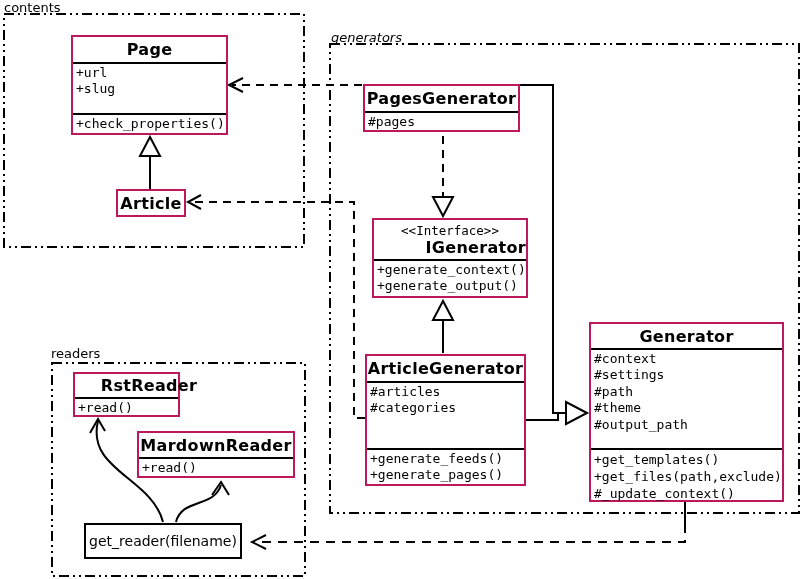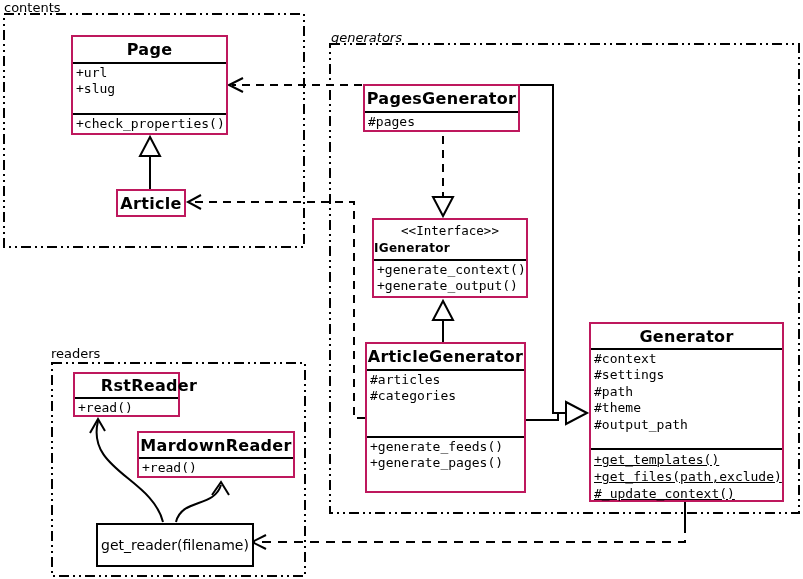--- a/index.html
+++ b/index.html
@@ -10,21 +10,21 @@
   .uml-class{position:absolute;background:#fff;border:2px solid #be185d;box-sizing:border-box;}
   .uml-title{font-weight:bold;font-size:16px;text-align:center;
              display:flex;align-items:center;justify-content:center;
              border-bottom:2px solid #000;box-sizing:border-box;letter-spacing:0.3px;}
   .uml-title.noline{border-bottom:none;}
   .uml-section{font-family:"DejaVu Sans Mono",monospace;font-size:13px;line-height:16.4px;
                padding:1px 3px 0 3px;box-sizing:border-box;white-space:nowrap;overflow:hidden;}
   .uml-section.divider{border-bottom:2px solid #000;}
   .stereotype{font-family:"DejaVu Sans Mono",monospace;font-size:12.5px;text-align:center;
               line-height:15px;padding-top:3px;}
-  .iface-name{font-weight:bold;font-size:12px;text-align:left;line-height:20px;letter-spacing:0.3px;}
+  .iface-name{font-weight:bold;font-size:16px;text-align:right;line-height:20px;letter-spacing:0.3px;padding-left:8px;}
   .plain-box{position:absolute;background:#fff;border:2px solid #000;box-sizing:border-box;
              display:flex;align-items:center;justify-content:center;font-size:14px;}
 </style>
 </head>
 <body>
 
 <div id="diagram">
 
   <svg id="connectors" viewBox="0 0 803 579" xmlns="http://www.w3.org/2000/svg">
 
@@ -92,59 +92,59 @@
     <div style="height:39px;border-bottom:2px solid #000;box-sizing:content-box;">
       <div class="stereotype">&lt;&lt;Interface&gt;&gt;</div>
       <div class="iface-name">IGenerator</div>
     </div>
     <div class="uml-section">
       <div>+generate_context()</div>
       <div>+generate_output()</div>
     </div>
   </div>
 
-  <div class="uml-class" style="left:365px;top:342px;width:161px;height:151px;">
+  <div class="uml-class" style="left:365px;top:354px;width:161px;height:132px;">
     <div class="uml-title" style="height:27px;">ArticleGenerator</div>
     <div class="uml-section divider" style="height:67px;">
       <div>#articles</div>
       <div>#categories</div>
     </div>
     <div class="uml-section">
       <div>+generate_feeds()</div>
       <div>+generate_pages()</div>
     </div>
   </div>
 
   <div class="uml-class" style="left:589px;top:322px;width:195px;height:180px;">
     <div class="uml-title" style="height:26px;">Generator</div>
     <div class="uml-section divider" style="height:100px;">
       <div>#context</div>
       <div>#settings</div>
       <div>#path</div>
       <div>#theme</div>
       <div>#output_path</div>
     </div>
-    <div class="uml-section" style="line-height:17px;text-decoration:underline;">
+    <div class="uml-section" style="line-height:17px;">
       <div>+get_templates()</div>
       <div>+get_files(path,exclude)</div>
       <div>#_update_context()</div>
     </div>
   </div>
 
   <div class="uml-class" style="left:73px;top:372px;width:107px;height:45px;">
     <div class="uml-title" style="height:25px;padding-left:45px;">RstReader</div>
     <div class="uml-section">
       <div>+read()</div>
     </div>
   </div>
 
   <div class="uml-class" style="left:137px;top:431px;width:158px;height:47px;">
     <div class="uml-title" style="height:26px;">MardownReader</div>
     <div class="uml-section">
       <div>+read()</div>
     </div>
   </div>
 
-  <div class="plain-box" style="left:96px;top:523px;width:158px;height:44px;">
+  <div class="plain-box" style="left:84px;top:523px;width:158px;height:36px;">
     <span>get_reader(filename)</span>
   </div>
 
 </div>
 
 </body></html>

